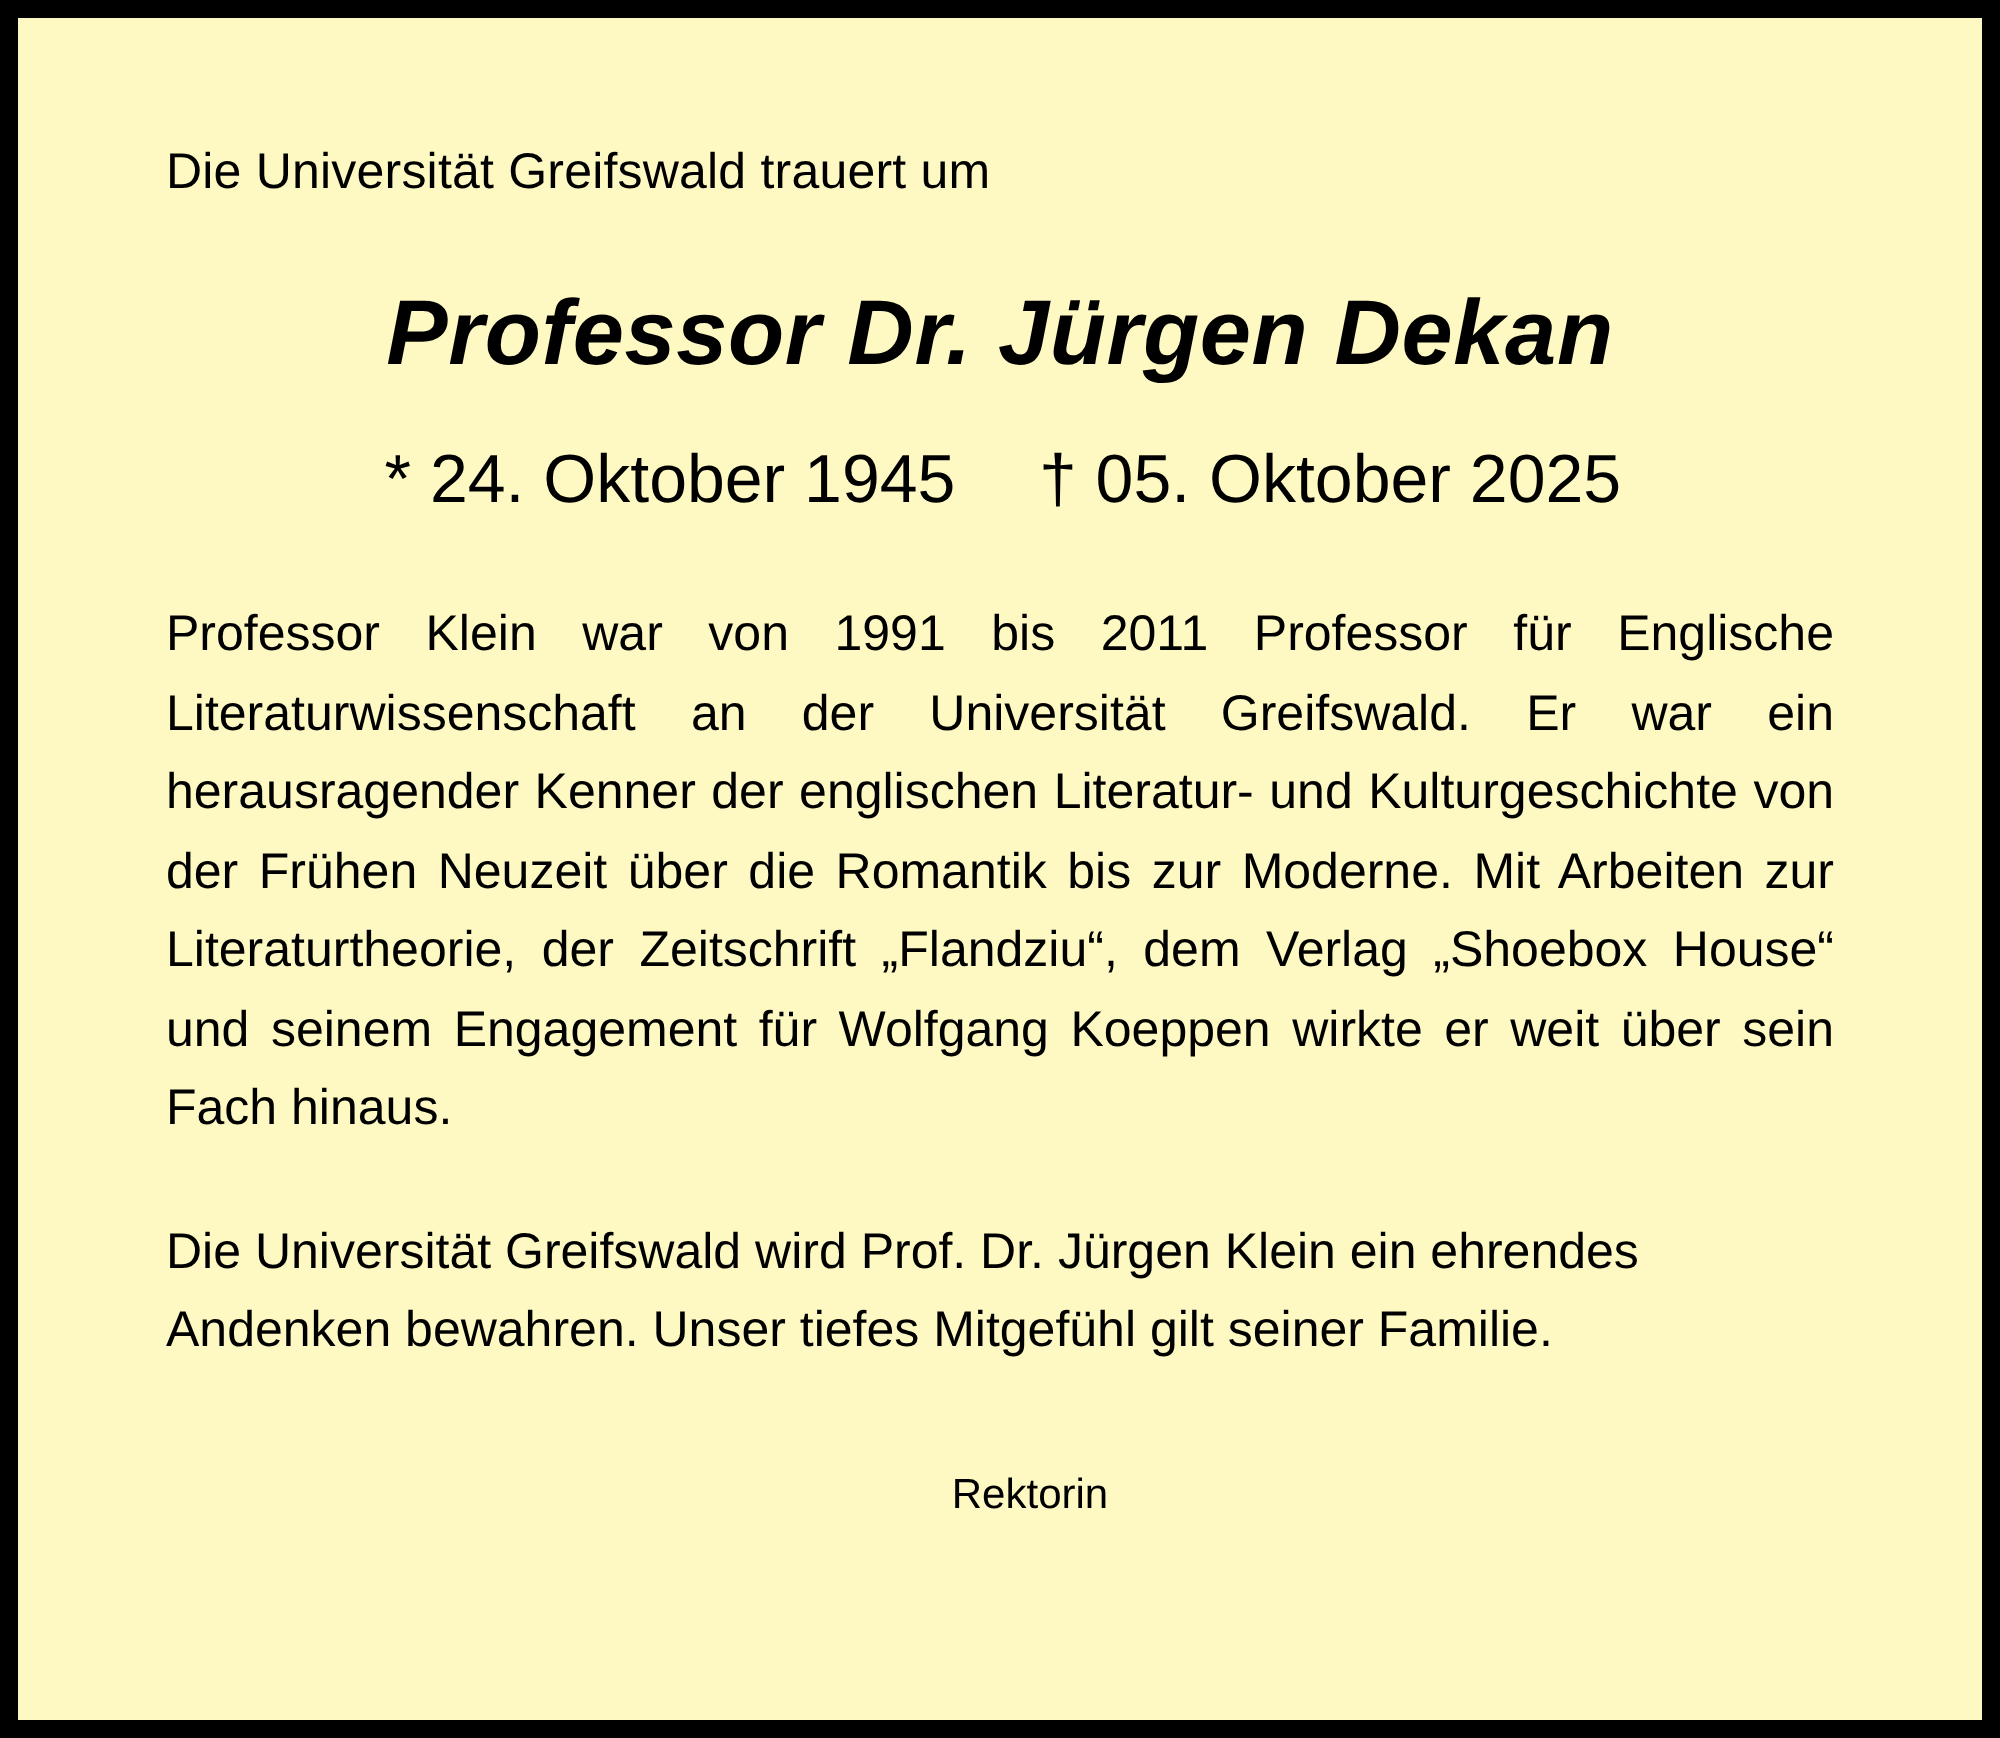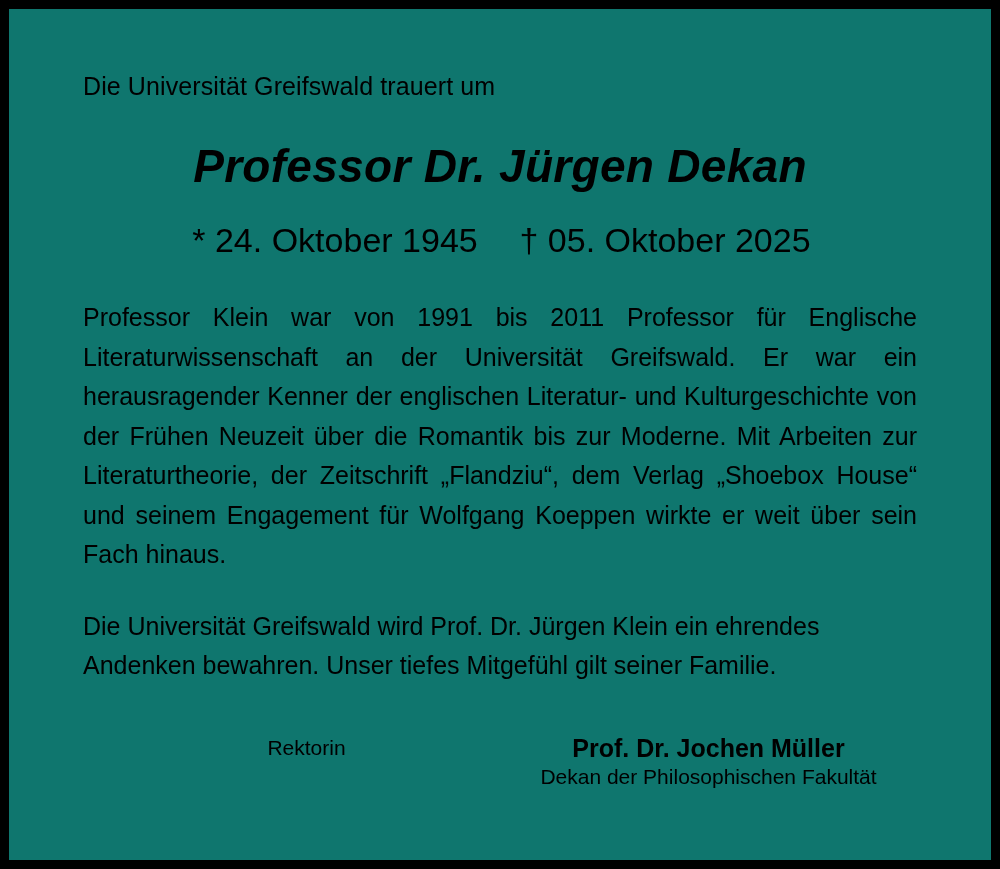--- a/index.html
+++ b/index.html
@@ -11,21 +11,21 @@
     width: 1000px;
     height: 869px;
     font-family: "Liberation Sans", sans-serif;
     color: #000000;
   }
   .obituary {
     box-sizing: border-box;
     width: 1000px;
     height: 869px;
     border: 9px solid #000000;
-    background: #0f766e;
+    background: #fef9c3;
     padding: 62px 74px 0 74px;
   }
   .intro-line {
     font-size: 25px;
     line-height: 1.2;
     margin: 0 0 8px 0;
     letter-spacing: 0.1px;
   }
   .name-line {
     font-size: 46px;
@@ -102,19 +102,15 @@
   </div>
 
   <p class="body-para">Professor Klein war von 1991 bis 2011 Professor für Englische Literaturwissenschaft an  der Universität Greifswald. Er war ein herausragender Kenner der englischen Literatur- und Kulturgeschichte von der Frühen Neuzeit über die Romantik bis zur Moderne. Mit Arbeiten zur Literaturtheorie, der Zeitschrift „Flandziu“, dem Verlag „Shoebox House“ und seinem Engagement für Wolfgang Koeppen wirkte er weit über sein Fach hinaus.</p>
 
   <p class="body-para second">Die Universität Greifswald wird Prof. Dr. Jürgen Klein ein ehrendes Andenken bewahren. Unser tiefes Mitgefühl gilt seiner Familie.</p>
 
   <div class="signatures">
     <div class="sig-block left">
       <p class="sig-role">Rektorin</p>
     </div>
-    <div class="sig-block right">
-      <p class="sig-name">Prof. Dr. Jochen Müller</p>
-      <p class="sig-role">Dekan der Philosophischen Fakultät</p>
-    </div>
   </div>
 
 </div>
 
 </body></html>

